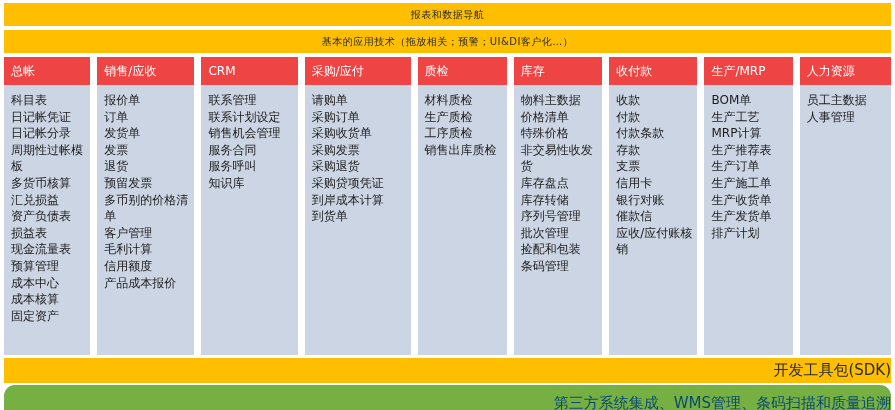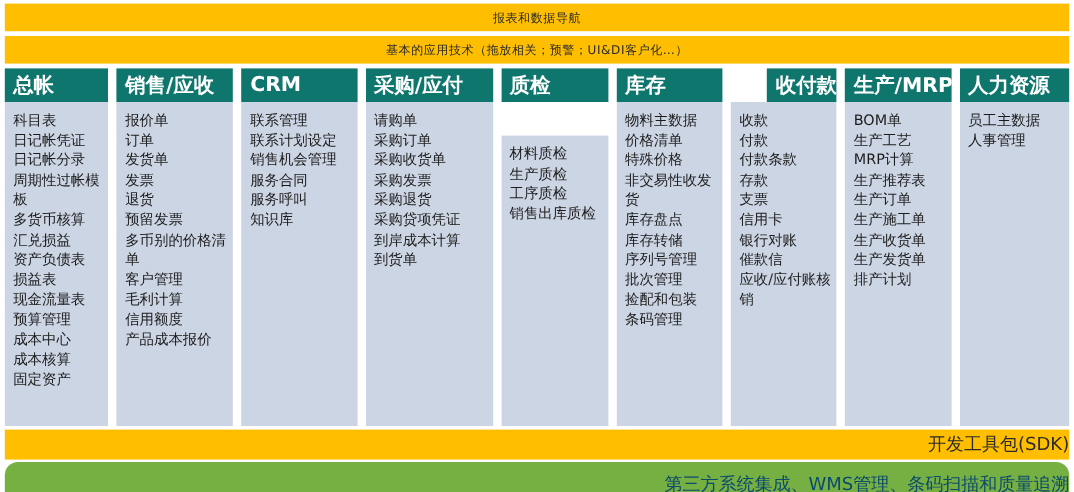--- a/index.html
+++ b/index.html
@@ -45,31 +45,30 @@
     height: 298px;
     display: flex;
     gap: 7px;
   }
   .col {
     display: flex;
     flex-direction: column;
     min-width: 0;
   }
   .col-header {
-    background: #0f766e;
+    background: #ef4444;
     color: #ffffff;
     height: 28px;
     display: flex;
     align-items: center;
     padding-left: 7px;
-    font-size: 17px;
+    font-size: 12px;
     box-sizing: border-box;
     white-space: nowrap;
     overflow: hidden;
-    font-weight: bold;
   }
   .col-body {
     flex: 1 1 auto;
     background: #ccd5e3;
     padding: 7px 4px 6px 7px;
     box-sizing: border-box;
     overflow: hidden;
   }
   .col-item {
     font-size: 12px;
@@ -80,23 +79,23 @@
     margin: 0;
     word-break: break-all;
     text-align: left;
   }
 
   
   .w-zong { width: 88px; }
   .w-xs   { width: 99px; }
   .w-crm  { width: 98px; }
   .w-cg   { width: 108px; }
-  .w-zj   { width: 91px; gap: 28px; }
+  .w-zj   { width: 91px; }
   .w-kc   { width: 90px; justify-content: flex-end; }
-  .w-sfk  { width: 90px; align-items: flex-end; }
+  .w-sfk  { width: 90px; }
   .w-sc   { width: 90px; }
   .w-hr   { width: 93px; }
 
   
   .footbar {
     position: absolute;
     left: 4px;
     right: 4px;
     display: flex;
     align-items: center;

